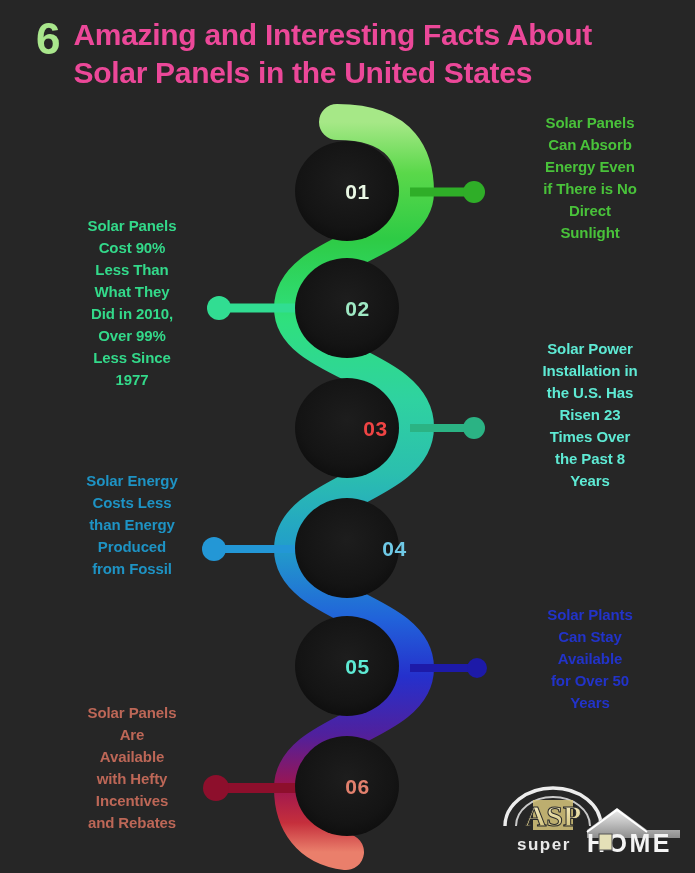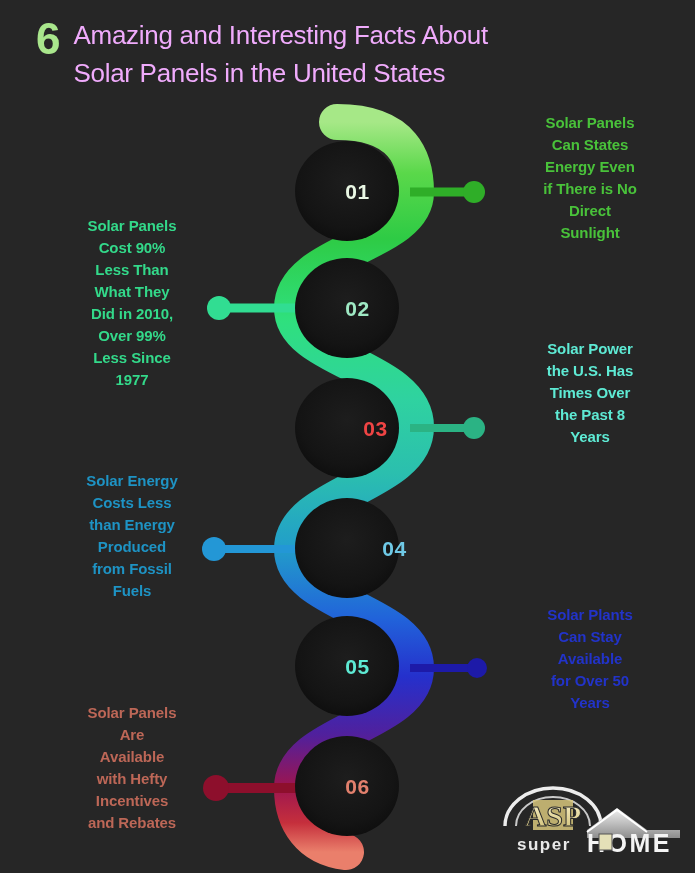--- a/index.html
+++ b/index.html
@@ -27,24 +27,24 @@
   }
   .big-num {
     font-size:44px;
     font-weight:bold;
     line-height:50px;
     color:#a9e68c;
     flex:0 0 auto;
     letter-spacing:-1px;
   }
   .title-text {
-    font-size:26px;
+    font-size:30px;
     line-height:38px;
-    color:#f0abfc;
-    font-weight:400;
+    color:#ec4899;
+    font-weight:700;
     letter-spacing:-0.3px;
     padding-top:2px;
   }
 
   
   #stage {
     position:absolute;
     left:0; top:0;
     width:695px; height:873px;
   }
@@ -172,53 +172,54 @@
 
   <div class="num-label" style="left:295px; top:180px; color:#e9f7e4;">01</div>
   <div class="num-label" style="left:295px; top:297px; color:#9fe9c4;">02</div>
   <div class="num-label" style="left:313px; top:417px; color:#ef4444;">03</div>
   <div class="num-label" style="left:295px; top:537px; color:#6fc9e6;margin-left:37px;">04</div>
   <div class="num-label" style="left:295px; top:655px; color:#5eead4;">05</div>
   <div class="num-label" style="left:295px; top:775px; color:#e2806d;">06</div>
 
   <div class="fact right" style="top:112px; color:#49c23a;">
     <div>Solar Panels</div>
-    <div>Can States</div>
+    <div>Can Absorb</div>
     <div>Energy Even</div>
     <div>if There is No</div>
     <div>Direct</div>
     <div>Sunlight</div>
   </div>
 
   <div class="fact left" style="top:215px; color:#33d98a;">
     <div>Solar Panels</div>
     <div>Cost 90%</div>
     <div>Less Than</div>
     <div>What They</div>
     <div>Did in 2010,</div>
     <div>Over 99%</div>
     <div>Less Since</div>
     <div>1977</div>
   </div>
 
   <div class="fact right" style="top:338px; color:#5eead4;">
     <div>Solar Power</div>
+    <div>Installation in</div>
     <div>the U.S. Has</div>
+    <div>Risen 23</div>
     <div>Times Over</div>
     <div>the Past 8</div>
     <div>Years</div>
   </div>
 
   <div class="fact left" style="top:470px; color:#1e93c4;">
     <div>Solar Energy</div>
     <div>Costs Less</div>
     <div>than Energy</div>
     <div>Produced</div>
     <div>from Fossil</div>
-    <div>Fuels</div>
   </div>
 
   <div class="fact right" style="top:604px; color:#2233c9;">
     <div>Solar Plants</div>
     <div>Can Stay</div>
     <div>Available</div>
     <div>for Over 50</div>
     <div>Years</div>
   </div>
 

